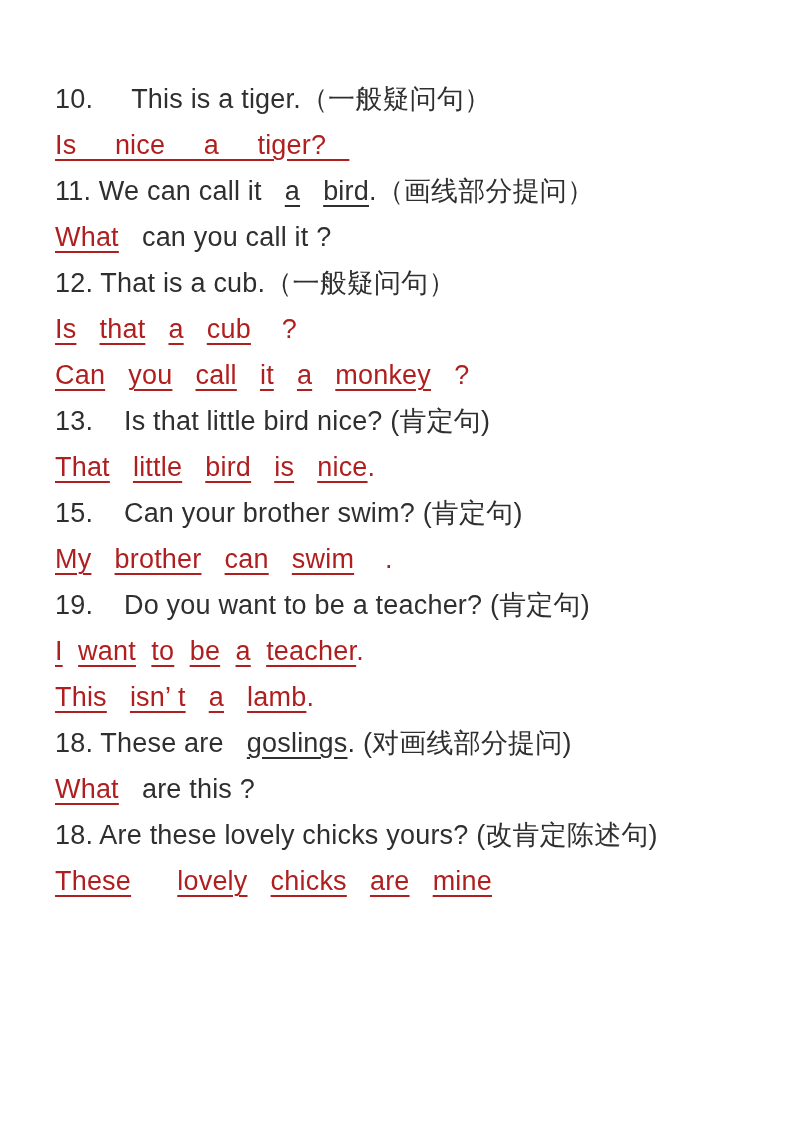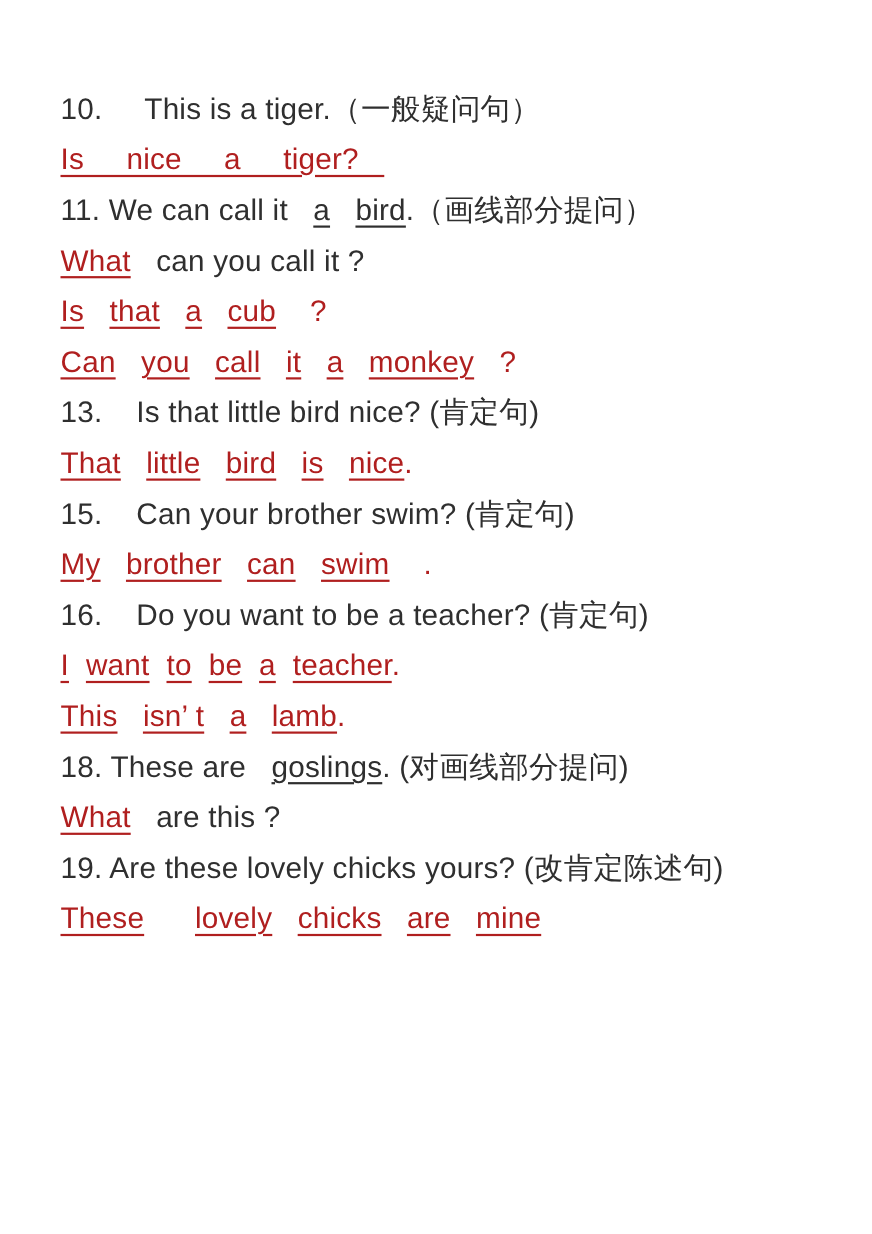--- a/index.html
+++ b/index.html
@@ -40,42 +40,43 @@
 <div class="page">
 
   <p class="line"><span data-bind="worksheet.lines.0.segments.0.text" data-bind-attr="class:worksheet.lines.0.segments.0.style" class="black">10.     This is a tiger.（一般疑问句）</span></p>
 
   <p class="line"><span data-bind="worksheet.lines.1.segments.0.text" data-bind-attr="class:worksheet.lines.1.segments.0.style" class="red-u">Is     nice     a     tiger?   </span></p>
 
   <p class="line"><span data-bind="worksheet.lines.2.segments.0.text" data-bind-attr="class:worksheet.lines.2.segments.0.style" class="black">11. We can call it   </span><span data-bind="worksheet.lines.2.segments.1.text" data-bind-attr="class:worksheet.lines.2.segments.1.style" class="black-u">a</span><span data-bind="worksheet.lines.2.segments.2.text" data-bind-attr="class:worksheet.lines.2.segments.2.style" class="black">   </span><span data-bind="worksheet.lines.2.segments.3.text" data-bind-attr="class:worksheet.lines.2.segments.3.style" class="black-u">bird</span><span data-bind="worksheet.lines.2.segments.4.text" data-bind-attr="class:worksheet.lines.2.segments.4.style" class="black">.（画线部分提问）</span></p>
 
   <p class="line"><span data-bind="worksheet.lines.3.segments.0.text" data-bind-attr="class:worksheet.lines.3.segments.0.style" class="red-u">What</span><span data-bind="worksheet.lines.3.segments.1.text" data-bind-attr="class:worksheet.lines.3.segments.1.style" class="black">   can you call it ?</span></p>
 
+  <p class="line"><span data-bind="worksheet.lines.4.segments.0.text" data-bind-attr="class:worksheet.lines.4.segments.0.style" class="black">12. That is a cub.（一般疑问句）</span></p>
 
   <p class="line"><span data-bind="worksheet.lines.5.segments.0.text" data-bind-attr="class:worksheet.lines.5.segments.0.style" class="red-u">Is</span><span data-bind="worksheet.lines.5.segments.1.text" data-bind-attr="class:worksheet.lines.5.segments.1.style" class="red">   </span><span data-bind="worksheet.lines.5.segments.2.text" data-bind-attr="class:worksheet.lines.5.segments.2.style" class="red-u">that</span><span data-bind="worksheet.lines.5.segments.3.text" data-bind-attr="class:worksheet.lines.5.segments.3.style" class="red">   </span><span data-bind="worksheet.lines.5.segments.4.text" data-bind-attr="class:worksheet.lines.5.segments.4.style" class="red-u">a</span><span data-bind="worksheet.lines.5.segments.5.text" data-bind-attr="class:worksheet.lines.5.segments.5.style" class="red">   </span><span data-bind="worksheet.lines.5.segments.6.text" data-bind-attr="class:worksheet.lines.5.segments.6.style" class="red-u">cub</span><span data-bind="worksheet.lines.5.segments.7.text" data-bind-attr="class:worksheet.lines.5.segments.7.style" class="red">    </span><span data-bind="worksheet.lines.5.segments.8.text" data-bind-attr="class:worksheet.lines.5.segments.8.style" class="red">?</span></p>
 
 
   <p class="line"><span data-bind="worksheet.lines.7.segments.0.text" data-bind-attr="class:worksheet.lines.7.segments.0.style" class="red-u">Can</span><span data-bind="worksheet.lines.7.segments.1.text" data-bind-attr="class:worksheet.lines.7.segments.1.style" class="red">   </span><span data-bind="worksheet.lines.7.segments.2.text" data-bind-attr="class:worksheet.lines.7.segments.2.style" class="red-u">you</span><span data-bind="worksheet.lines.7.segments.3.text" data-bind-attr="class:worksheet.lines.7.segments.3.style" class="red">   </span><span data-bind="worksheet.lines.7.segments.4.text" data-bind-attr="class:worksheet.lines.7.segments.4.style" class="red-u">call</span><span data-bind="worksheet.lines.7.segments.5.text" data-bind-attr="class:worksheet.lines.7.segments.5.style" class="red">   </span><span data-bind="worksheet.lines.7.segments.6.text" data-bind-attr="class:worksheet.lines.7.segments.6.style" class="red-u">it</span><span data-bind="worksheet.lines.7.segments.7.text" data-bind-attr="class:worksheet.lines.7.segments.7.style" class="red">   </span><span data-bind="worksheet.lines.7.segments.8.text" data-bind-attr="class:worksheet.lines.7.segments.8.style" class="red-u">a</span><span data-bind="worksheet.lines.7.segments.9.text" data-bind-attr="class:worksheet.lines.7.segments.9.style" class="red">   </span><span data-bind="worksheet.lines.7.segments.10.text" data-bind-attr="class:worksheet.lines.7.segments.10.style" class="red-u">monkey</span><span data-bind="worksheet.lines.7.segments.11.text" data-bind-attr="class:worksheet.lines.7.segments.11.style" class="red">   </span><span data-bind="worksheet.lines.7.segments.12.text" data-bind-attr="class:worksheet.lines.7.segments.12.style" class="red">?</span></p>
 
   <p class="line"><span data-bind="worksheet.lines.8.segments.0.text" data-bind-attr="class:worksheet.lines.8.segments.0.style" class="black">13.    Is that little bird nice? (肯定句)</span></p>
 
   <p class="line"><span data-bind="worksheet.lines.9.segments.0.text" data-bind-attr="class:worksheet.lines.9.segments.0.style" class="red-u">That</span><span data-bind="worksheet.lines.9.segments.1.text" data-bind-attr="class:worksheet.lines.9.segments.1.style" class="red">   </span><span data-bind="worksheet.lines.9.segments.2.text" data-bind-attr="class:worksheet.lines.9.segments.2.style" class="red-u">little</span><span data-bind="worksheet.lines.9.segments.3.text" data-bind-attr="class:worksheet.lines.9.segments.3.style" class="red">   </span><span data-bind="worksheet.lines.9.segments.4.text" data-bind-attr="class:worksheet.lines.9.segments.4.style" class="red-u">bird</span><span data-bind="worksheet.lines.9.segments.5.text" data-bind-attr="class:worksheet.lines.9.segments.5.style" class="red">   </span><span data-bind="worksheet.lines.9.segments.6.text" data-bind-attr="class:worksheet.lines.9.segments.6.style" class="red-u">is</span><span data-bind="worksheet.lines.9.segments.7.text" data-bind-attr="class:worksheet.lines.9.segments.7.style" class="red">   </span><span data-bind="worksheet.lines.9.segments.8.text" data-bind-attr="class:worksheet.lines.9.segments.8.style" class="red-u">nice</span><span data-bind="worksheet.lines.9.segments.9.text" data-bind-attr="class:worksheet.lines.9.segments.9.style" class="red">.</span></p>
 
   <p class="line"><span data-bind="worksheet.lines.10.segments.0.text" data-bind-attr="class:worksheet.lines.10.segments.0.style" class="black">15.    Can your brother swim? (肯定句)</span></p>
 
   <p class="line"><span data-bind="worksheet.lines.11.segments.0.text" data-bind-attr="class:worksheet.lines.11.segments.0.style" class="red-u">My</span><span data-bind="worksheet.lines.11.segments.1.text" data-bind-attr="class:worksheet.lines.11.segments.1.style" class="red">   </span><span data-bind="worksheet.lines.11.segments.2.text" data-bind-attr="class:worksheet.lines.11.segments.2.style" class="red-u">brother</span><span data-bind="worksheet.lines.11.segments.3.text" data-bind-attr="class:worksheet.lines.11.segments.3.style" class="red">   </span><span data-bind="worksheet.lines.11.segments.4.text" data-bind-attr="class:worksheet.lines.11.segments.4.style" class="red-u">can</span><span data-bind="worksheet.lines.11.segments.5.text" data-bind-attr="class:worksheet.lines.11.segments.5.style" class="red">   </span><span data-bind="worksheet.lines.11.segments.6.text" data-bind-attr="class:worksheet.lines.11.segments.6.style" class="red-u">swim</span><span data-bind="worksheet.lines.11.segments.7.text" data-bind-attr="class:worksheet.lines.11.segments.7.style" class="red">    .</span></p>
 
-  <p class="line"><span data-bind="worksheet.lines.12.segments.0.text" data-bind-attr="class:worksheet.lines.12.segments.0.style" class="black">16.    Do you want to be a teacher? (肯定句)</span></p>
+  <p class="line"><span data-bind="worksheet.lines.12.segments.0.text" data-bind-attr="class:worksheet.lines.12.segments.0.style" class="black">19.    Do you want to be a teacher? (肯定句)</span></p>
 
   <p class="line"><span data-bind="worksheet.lines.13.segments.0.text" data-bind-attr="class:worksheet.lines.13.segments.0.style" class="red-u">I</span><span data-bind="worksheet.lines.13.segments.1.text" data-bind-attr="class:worksheet.lines.13.segments.1.style" class="red">  </span><span data-bind="worksheet.lines.13.segments.2.text" data-bind-attr="class:worksheet.lines.13.segments.2.style" class="red-u">want</span><span data-bind="worksheet.lines.13.segments.3.text" data-bind-attr="class:worksheet.lines.13.segments.3.style" class="red">  </span><span data-bind="worksheet.lines.13.segments.4.text" data-bind-attr="class:worksheet.lines.13.segments.4.style" class="red-u">to</span><span data-bind="worksheet.lines.13.segments.5.text" data-bind-attr="class:worksheet.lines.13.segments.5.style" class="red">  </span><span data-bind="worksheet.lines.13.segments.6.text" data-bind-attr="class:worksheet.lines.13.segments.6.style" class="red-u">be</span><span data-bind="worksheet.lines.13.segments.7.text" data-bind-attr="class:worksheet.lines.13.segments.7.style" class="red">  </span><span data-bind="worksheet.lines.13.segments.8.text" data-bind-attr="class:worksheet.lines.13.segments.8.style" class="red-u">a</span><span data-bind="worksheet.lines.13.segments.9.text" data-bind-attr="class:worksheet.lines.13.segments.9.style" class="red">  </span><span data-bind="worksheet.lines.13.segments.10.text" data-bind-attr="class:worksheet.lines.13.segments.10.style" class="red-u">teacher</span><span data-bind="worksheet.lines.13.segments.11.text" data-bind-attr="class:worksheet.lines.13.segments.11.style" class="red">.</span></p>
 
 
   <p class="line"><span data-bind="worksheet.lines.15.segments.0.text" data-bind-attr="class:worksheet.lines.15.segments.0.style" class="red-u">This</span><span data-bind="worksheet.lines.15.segments.1.text" data-bind-attr="class:worksheet.lines.15.segments.1.style" class="red">   </span><span data-bind="worksheet.lines.15.segments.2.text" data-bind-attr="class:worksheet.lines.15.segments.2.style" class="red-u">isn’ t</span><span data-bind="worksheet.lines.15.segments.3.text" data-bind-attr="class:worksheet.lines.15.segments.3.style" class="red">   </span><span data-bind="worksheet.lines.15.segments.4.text" data-bind-attr="class:worksheet.lines.15.segments.4.style" class="red-u">a</span><span data-bind="worksheet.lines.15.segments.5.text" data-bind-attr="class:worksheet.lines.15.segments.5.style" class="red">   </span><span data-bind="worksheet.lines.15.segments.6.text" data-bind-attr="class:worksheet.lines.15.segments.6.style" class="red-u">lamb</span><span data-bind="worksheet.lines.15.segments.7.text" data-bind-attr="class:worksheet.lines.15.segments.7.style" class="red">.</span></p>
 
   <p class="line"><span data-bind="worksheet.lines.16.segments.0.text" data-bind-attr="class:worksheet.lines.16.segments.0.style" class="black">18. These are   </span><span data-bind="worksheet.lines.16.segments.1.text" data-bind-attr="class:worksheet.lines.16.segments.1.style" class="black-u">goslings</span><span data-bind="worksheet.lines.16.segments.2.text" data-bind-attr="class:worksheet.lines.16.segments.2.style" class="black">. (对画线部分提问)</span></p>
 
   <p class="line"><span data-bind="worksheet.lines.17.segments.0.text" data-bind-attr="class:worksheet.lines.17.segments.0.style" class="red-u">What</span><span data-bind="worksheet.lines.17.segments.1.text" data-bind-attr="class:worksheet.lines.17.segments.1.style" class="black">   are this ?</span></p>
 
-  <p class="line"><span data-bind="worksheet.lines.18.segments.0.text" data-bind-attr="class:worksheet.lines.18.segments.0.style" class="black">19. Are these lovely chicks yours? (改肯定陈述句)</span></p>
+  <p class="line"><span data-bind="worksheet.lines.18.segments.0.text" data-bind-attr="class:worksheet.lines.18.segments.0.style" class="black">18. Are these lovely chicks yours? (改肯定陈述句)</span></p>
 
   <p class="line"><span data-bind="worksheet.lines.19.segments.0.text" data-bind-attr="class:worksheet.lines.19.segments.0.style" class="red-u">These</span><span data-bind="worksheet.lines.19.segments.1.text" data-bind-attr="class:worksheet.lines.19.segments.1.style" class="red">      </span><span data-bind="worksheet.lines.19.segments.2.text" data-bind-attr="class:worksheet.lines.19.segments.2.style" class="red-u">lovely</span><span data-bind="worksheet.lines.19.segments.3.text" data-bind-attr="class:worksheet.lines.19.segments.3.style" class="red">   </span><span data-bind="worksheet.lines.19.segments.4.text" data-bind-attr="class:worksheet.lines.19.segments.4.style" class="red-u">chicks</span><span data-bind="worksheet.lines.19.segments.5.text" data-bind-attr="class:worksheet.lines.19.segments.5.style" class="red">   </span><span data-bind="worksheet.lines.19.segments.6.text" data-bind-attr="class:worksheet.lines.19.segments.6.style" class="red-u">are</span><span data-bind="worksheet.lines.19.segments.7.text" data-bind-attr="class:worksheet.lines.19.segments.7.style" class="red">   </span><span data-bind="worksheet.lines.19.segments.8.text" data-bind-attr="class:worksheet.lines.19.segments.8.style" class="red-u">mine</span></p>
 
 </div>
 
 </body></html>

